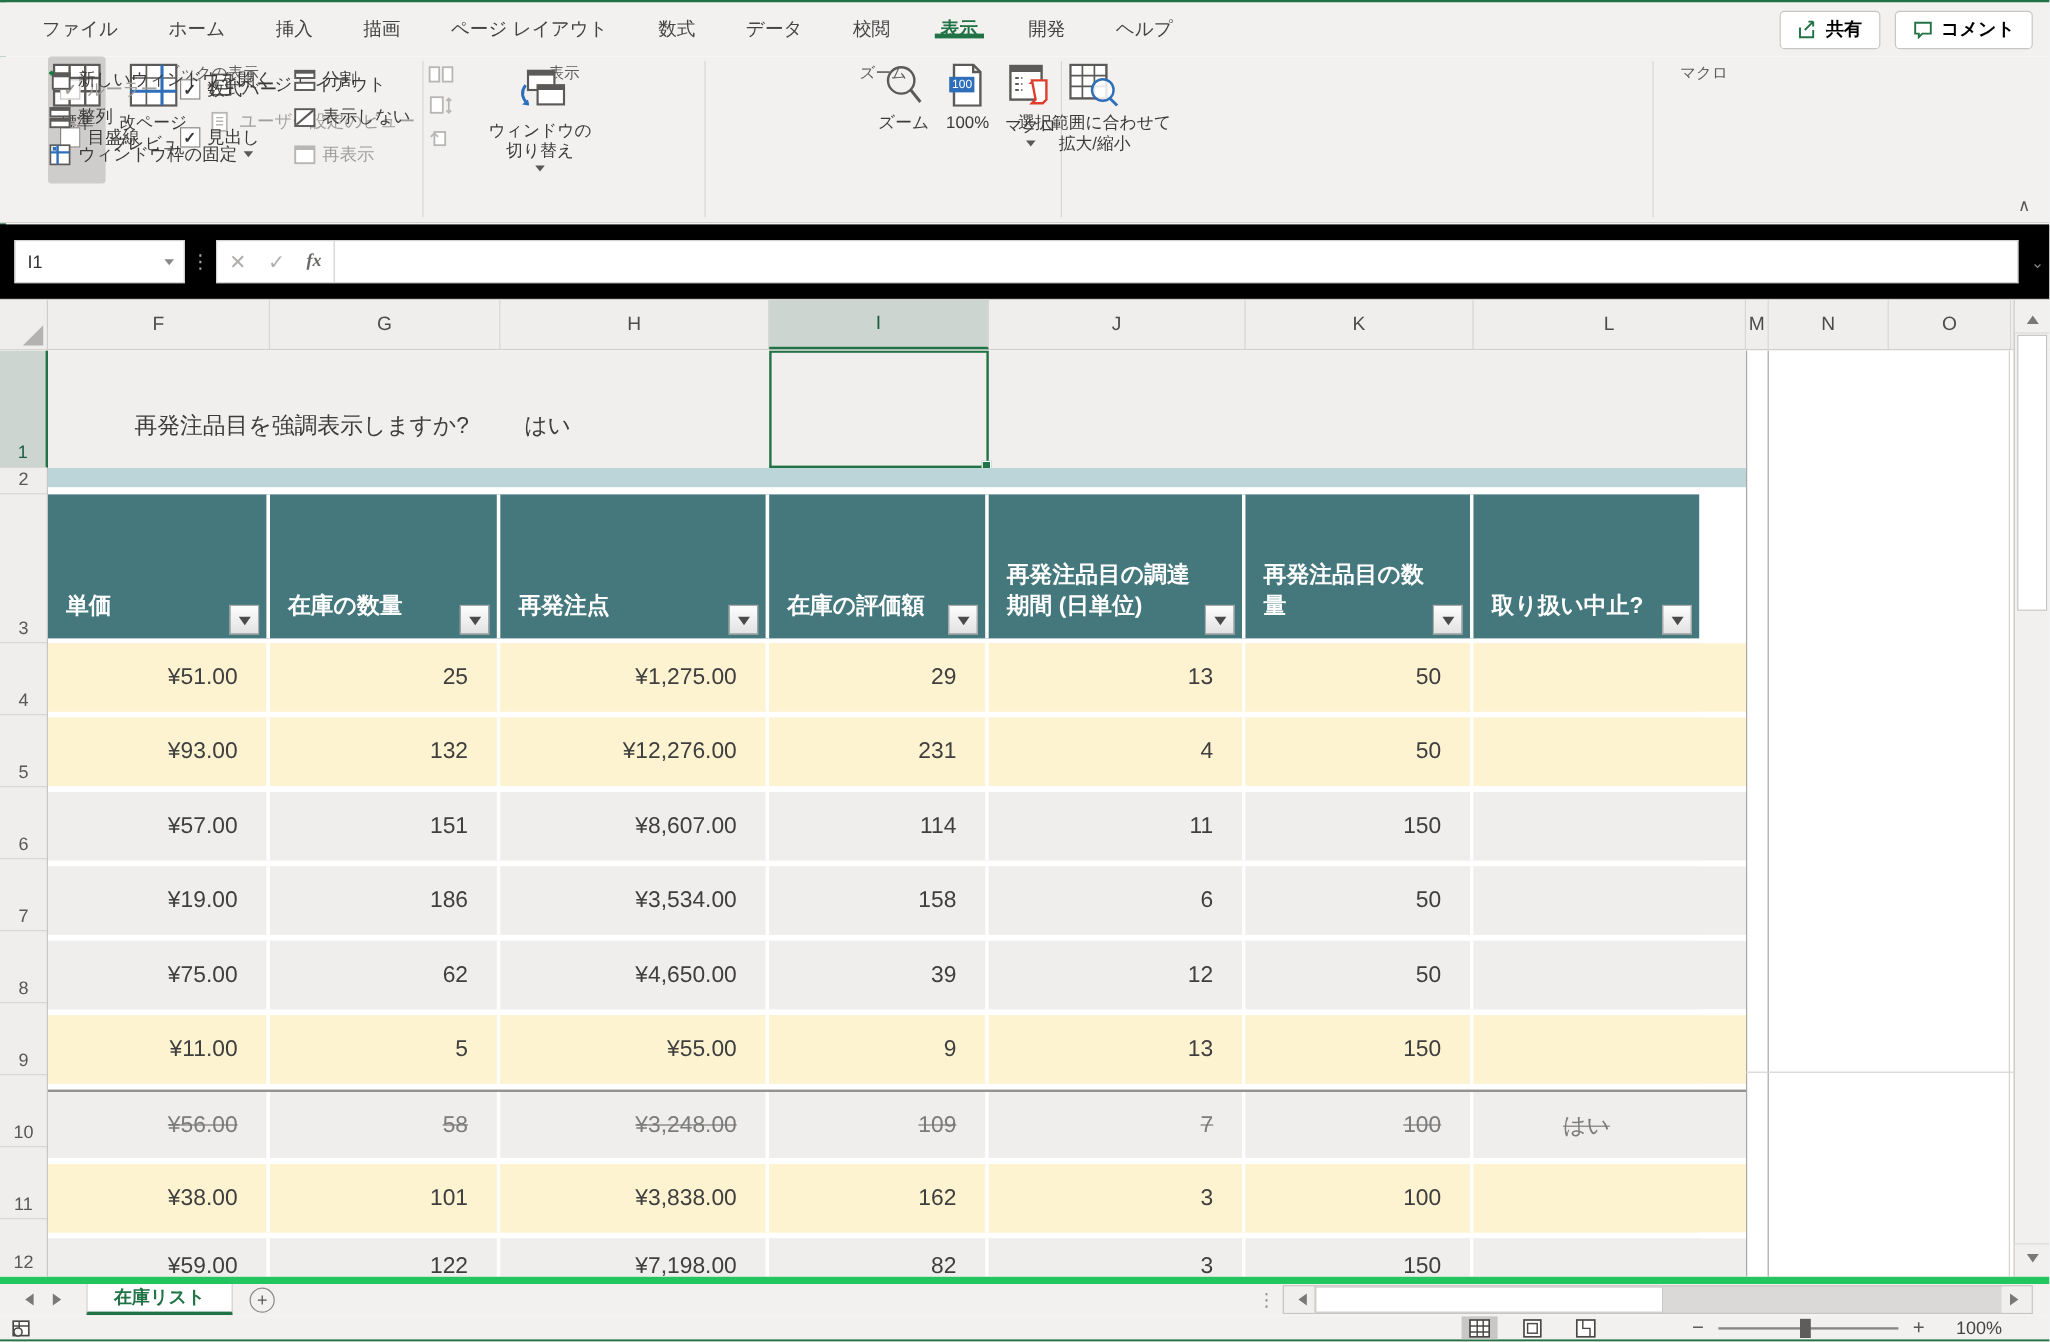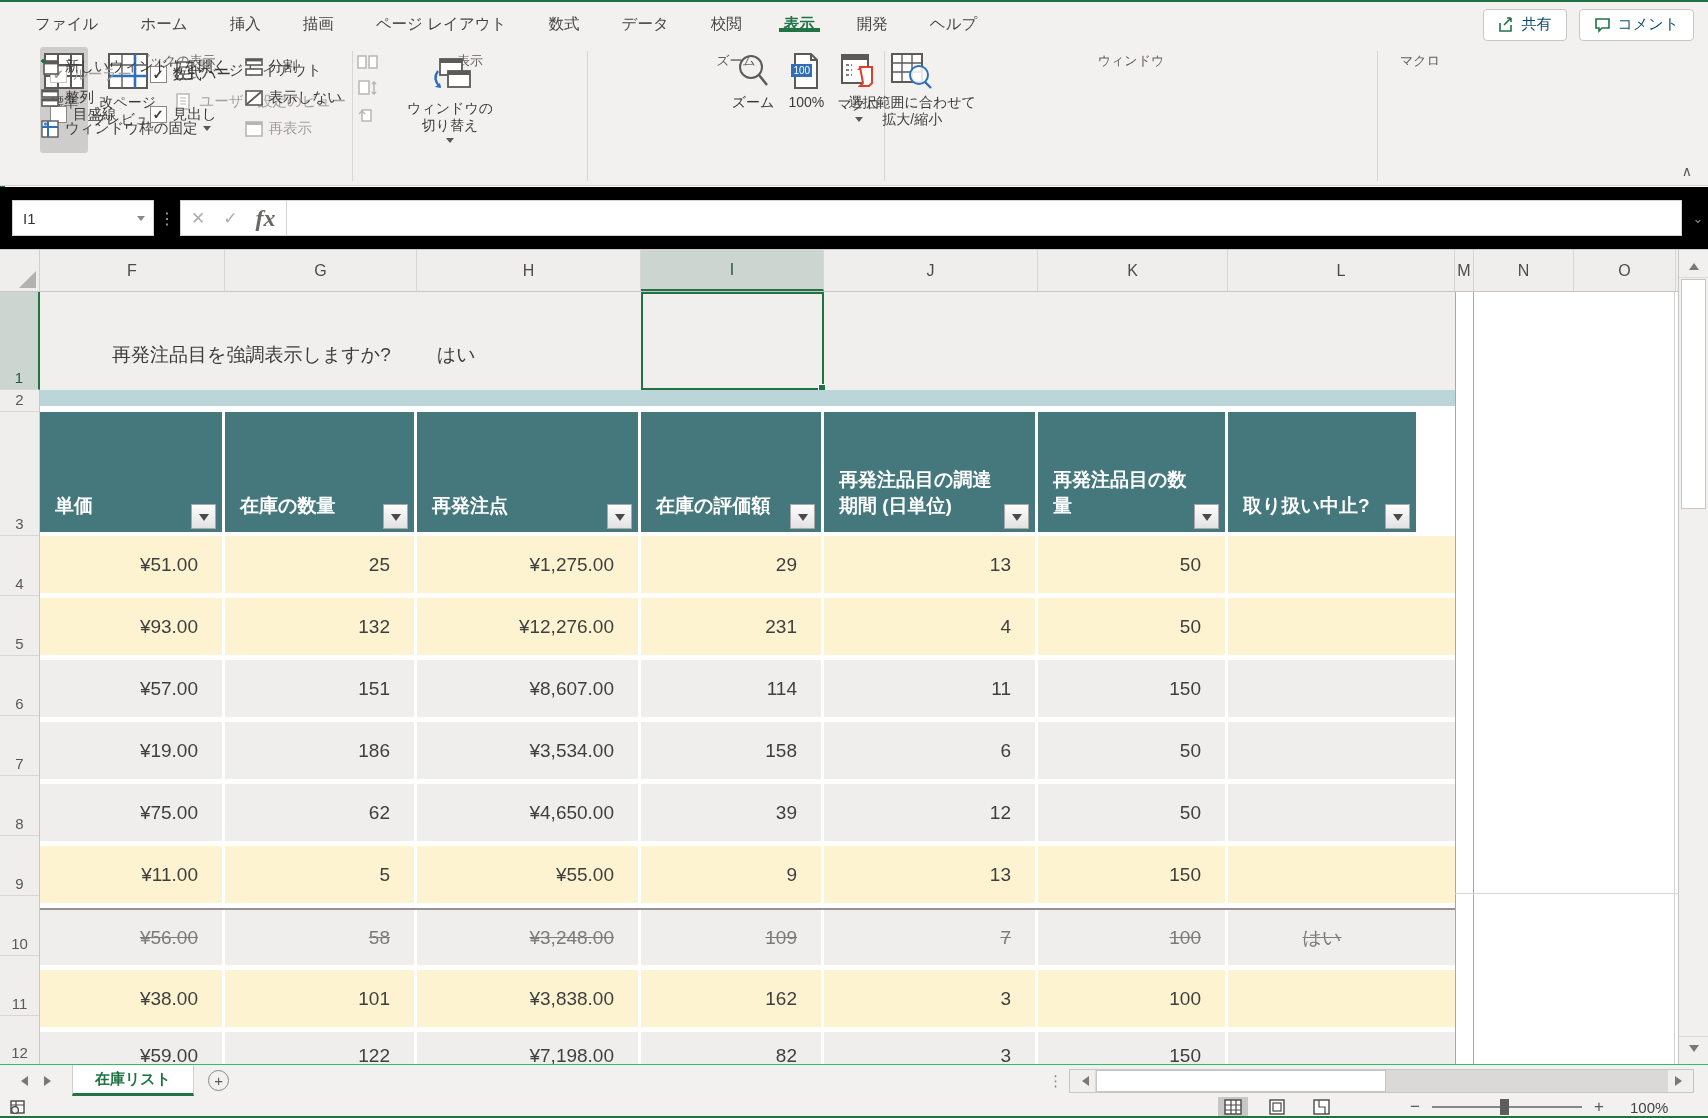--- a/index.html
+++ b/index.html
@@ -9,21 +9,21 @@
   .green-edge{position:absolute;left:0;top:0;width:5px;height:248px;background:#217346}
 
   
   .tabrow{position:absolute;top:0;left:0;right:0;height:45px;background:#f3f1f0;display:flex;align-items:center}
   .tabs{display:flex;align-items:center;height:100%;padding-left:14px}
   .rtab{display:flex;align-items:center;padding:0 21px;font-size:15.5px;color:#444;position:relative;cursor:pointer;white-space:nowrap}
   .rtab.active{font-weight:bold;color:#217346}
   .rtab.active::after{content:"";position:absolute;left:16px;right:16px;bottom:3px;height:4px;background:#217346}
   .topbtns{margin-left:auto;display:flex;gap:12px;padding-right:14px}
   .topbtn{display:flex;align-items:center;gap:7px;background:#fff;border:1px solid #c8c6c4;border-radius:4px;
-          height:32px;padding:0 14px;color:#0c4a6e;font-weight:normal;font-size:15px;cursor:pointer}
+          height:32px;padding:0 14px;color:#000000;font-weight:bold;font-size:15px;cursor:pointer}
 
   
   .ribbon{position:absolute;top:45px;left:0;right:0;height:139px;background:#f3f1f0;border-bottom:1px solid #d4d2d0;display:flex}
   .rgroup{display:flex;flex-direction:column;padding:4px 6px 0 6px}
   .rgroup .content{flex:1;display:flex;align-items:flex-start}
   .rgroup .glabel{height:22px;text-align:center;font-size:13px;color:#605e5c;line-height:20px}
   .rsep{width:1px;background:#d8d6d4;margin:4px 0}
   .bb{display:flex;flex-direction:column;align-items:center;padding:6px 4px 0 4px;height:106px;border-radius:3px;cursor:pointer;text-align:center}
   .bb .lbl{font-size:14px;line-height:1.2;margin-top:5px;white-space:pre-line}
   .bb.sel{background:#cfcdcb}
@@ -41,21 +41,21 @@
 
   
   .fxrow{position:absolute;top:185px;left:0;right:0;height:63px;background:#000000;border-bottom:1px solid #d0cecc;display:flex;align-items:center}
   .namebox{width:142px;height:36px;background:#fff;border:1px solid #d5d3d1;margin-left:12px;display:flex;align-items:center;
            padding-left:10px;font-size:15px;color:#333}
   .namebox .dd{margin-left:auto;margin-right:8px;width:0;height:0;border:4px solid transparent;border-top:5px solid #8a8886;margin-top:4px}
   .fxdots{width:26px;text-align:center;color:#a8a6a4;font-size:16px;letter-spacing:0}
   .fxbtns{height:36px;background:#fff;border:1px solid #d5d3d1;display:flex;align-items:center;padding:0 10px;gap:18px}
   .fxx{color:#b0aeac;font-size:17px}
   .fxok{color:#b0aeac;font-size:17px}
-  .fxfx{font-family:"Liberation Serif",serif;font-style:italic;font-weight:bold;color:#6a6866;font-size:24px}
+  .fxfx{font-family:"Liberation Serif",serif;font-style:italic;font-weight:bold;color:#6a6866;font-size:15px}
   .fxinput{flex:1;height:36px;background:#fff;border:1px solid #d5d3d1;border-left:none;margin-right:6px}
   .fxexp{width:20px;color:#8a8886;font-size:13px;text-align:center}
 
   
   .colheads{position:absolute;top:248px;left:0;right:0;height:42px;background:#efeeec;border-bottom:1px solid #c8c6c4;display:flex}
   .corner{width:40px;height:100%;position:relative;border-right:1px solid #d0cecc;background:#efeeec}
   .corner .tri{position:absolute;right:3px;bottom:3px;width:0;height:0;border-left:17px solid transparent;border-bottom:17px solid #b4b2b0}
   .cols{display:flex;width:1636px}
   .cols>div{border-right:1px solid #d8d6d4;display:flex;align-items:center;justify-content:center;
             font-size:16px;color:#4e4c4a;overflow:hidden}
@@ -113,21 +113,21 @@
   .vscroll{position:absolute;right:0;top:248px;width:30px;height:814px;background:#f1f0ef;border-left:1px solid #c8c6c4}
   .vs-arrow{height:28px;display:flex;align-items:center;justify-content:center;background:#f1f0ef;border-bottom:1px solid #dcdad8}
   .vs-arrow.bottom{position:absolute;bottom:0;left:0;right:0;border-top:1px solid #dcdad8;border-bottom:none}
   .vs-thumb{position:absolute;top:29px;left:2px;right:2px;height:230px;background:#fff;border:1px solid #c8c6c4}
   .tri-up{width:0;height:0;border:5px solid transparent;border-bottom:7px solid #7a7876}
   .tri-down{width:0;height:0;border:5px solid transparent;border-top:7px solid #7a7876}
   .tri-left{width:0;height:0;border:5px solid transparent;border-right:7px solid #7a7876}
   .tri-right{width:0;height:0;border:5px solid transparent;border-left:7px solid #7a7876}
 
   
-  .tabbar{position:absolute;top:1062px;left:0;right:0;height:32px;background:#f3f1f0;border-top:1px solid #22c55e;display:flex;align-items:center}
+  .tabbar{position:absolute;top:1062px;left:0;right:0;height:32px;background:#f3f1f0;border-top:6px solid #22c55e;display:flex;align-items:center}
   .navarrows{display:flex;gap:16px;padding:0 16px}
   .sheettab{height:100%;background:#fff;display:flex;align-items:center;padding:0 22px;font-size:15px;font-weight:bold;
             color:#217346;border-right:1px solid #d0cecc;border-left:1px solid #d0cecc;border-bottom:3px solid #217346;cursor:pointer}
   .addsheet{width:21px;height:21px;border:1px solid #8a8886;border-radius:50%;color:#5a5856;display:flex;align-items:center;
             justify-content:center;font-size:15px;margin-left:14px;cursor:pointer}
   .tb-dots{margin-left:auto;color:#8a8886;font-size:15px;padding:0 6px}
   .hscroll{width:625px;height:24px;background:#dbd9d7;border:1px solid #c8c6c4;display:flex;align-items:center;margin-right:14px;position:relative}
   .hs-arrow{width:25px;height:100%;background:#f1efee;display:flex;align-items:center;justify-content:center;cursor:pointer}
   .hs-arrow.right{position:absolute;right:0}
   .hs-thumb{position:absolute;left:26px;width:290px;top:0;bottom:0;background:#fff;border:1px solid #c8c6c4;cursor:grab}
@@ -429,21 +429,20 @@
                 <rect x="20" y="14" width="22" height="4" fill="#5c5a58"></rect>
                 <path d="M10 14 q-6 8 2 16" fill="none" stroke="#2f6fba" stroke-width="2.4"></path>
                 <path d="M12 26 l1 5 -6-1z" fill="#2f6fba"></path>
               </svg>
           </span>
           <span class="lbl">ウィンドウの
 切り替え</span>
           <span class="chev"></span>
         </div>
       </div>
-      <div class="glabel">ウィンドウ</div>
     </div>
     <div class="rsep"></div>
 
     <div class="rgroup" style="width:84px">
       <div class="content" style="justify-content:center">
         <div class="bb">
           <span>
             <svg width="42" height="38" viewBox="0 0 42 38">
                 <rect x="4" y="2" width="26" height="28" fill="#fff" stroke="#5c5a58" stroke-width="2"></rect>
                 <rect x="4" y="2" width="26" height="5" fill="#5c5a58"></rect>

